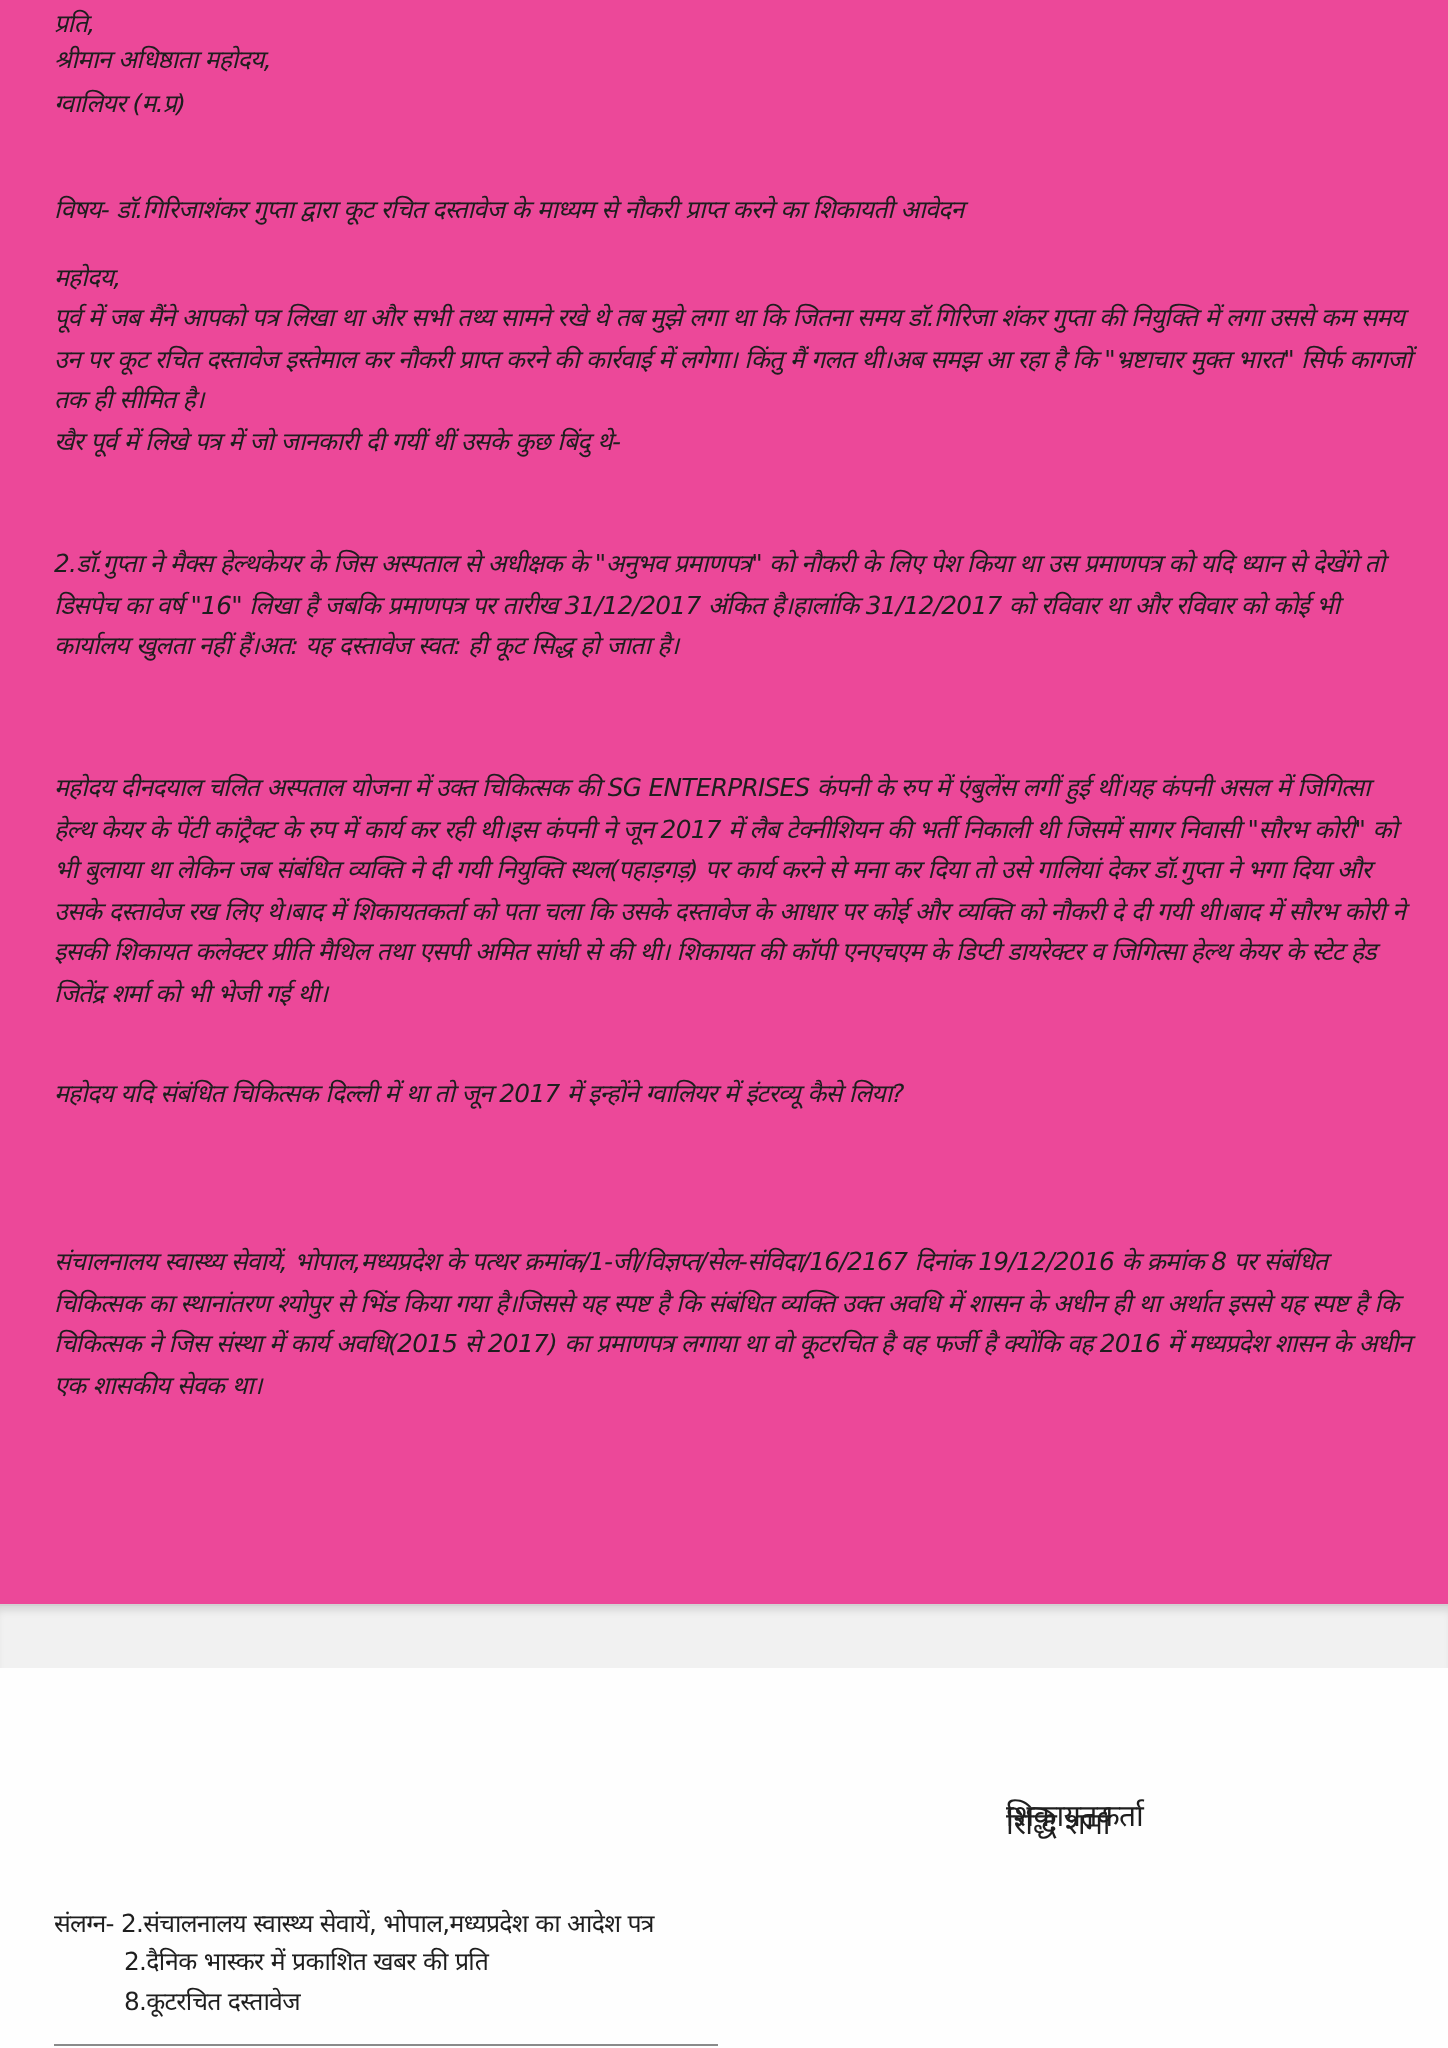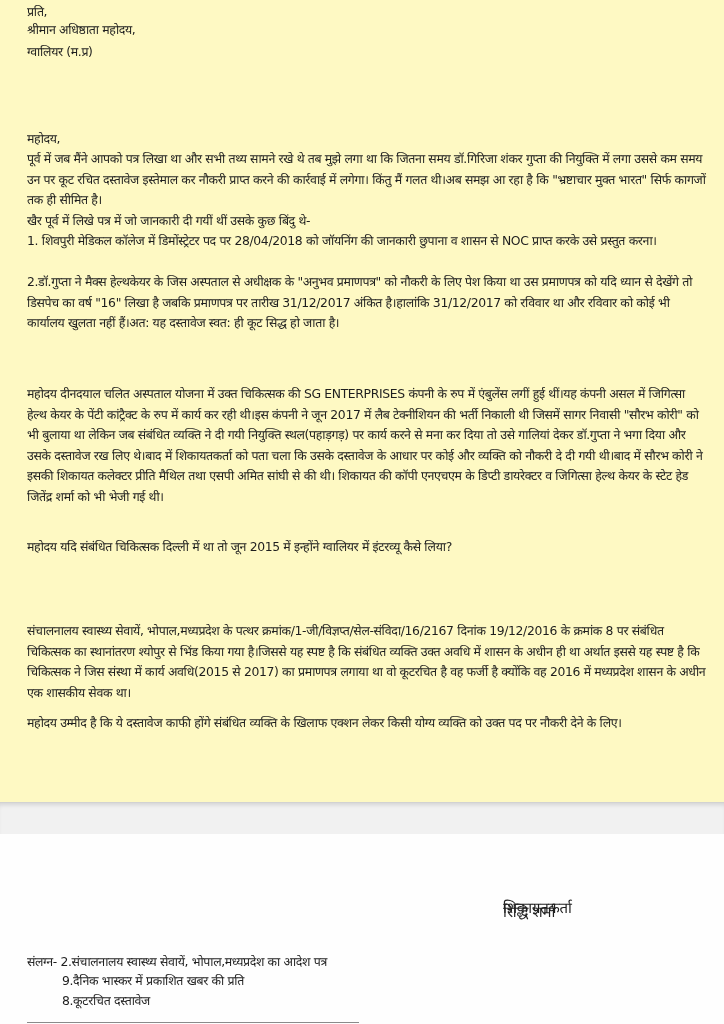--- a/index.html
+++ b/index.html
@@ -5,21 +5,22 @@
   html, body { margin: 0; padding: 0; }
   body {
     width: 724px; height: 1024px; overflow: hidden;
     background: #fefefe;
     font-family: "DejaVu Sans", "Liberation Sans", sans-serif;
     color: #1e1e1e;
     position: relative;
   }
   .page1 {
     position: absolute; left: 0; top: 0; width: 724px; height: 802px;
-    background: #fef9c3;
+    background: #ec4899;
+    font-style: italic;
   }
   .page-break {
     position: absolute; left: 0; top: 802px; width: 724px; height: 31px;
     background: #f1f1f1;
     border-top: 1px solid #d2d2d2;
     box-shadow: inset 0 4px 4px -2px rgba(0,0,0,0.12);
   }
   .page2 {
     position: absolute; left: 0; top: 834px; width: 724px; height: 190px;
     background: #fefefe;
@@ -39,43 +40,42 @@
   }
 </style>
 </head>
 <body>
 
 <div class="page1">
   <div class="line" style="top:2px">प्रति,</div>
   <div class="line" style="top:20px">श्रीमान अधिष्ठाता महोदय,</div>
   <div class="line" style="top:42px">ग्वालियर (म.प्र)</div>
 
+  <div class="line" style="top:95px">विषय- डॉ.गिरिजाशंकर गुप्ता द्वारा कूट रचित दस्तावेज के माध्यम से नौकरी प्राप्त करने का शिकायती आवेदन</div>
 
   <div class="line" style="top:129px">महोदय,</div>
 
   <div class="txt" style="top:211px">खैर पूर्व में लिखे पत्र में जो जानकारी दी गयीं थीं उसके कुछ बिंदु थे-</div>
   <div class="txt" style="top:149px">पूर्व में जब मैंने आपको पत्र लिखा था और सभी तथ्य सामने रखे थे तब मुझे लगा था कि जितना समय डॉ.गिरिजा शंकर गुप्ता की नियुक्ति में लगा उससे कम समय उन पर कूट रचित दस्तावेज इस्तेमाल कर नौकरी प्राप्त करने की कार्रवाई में लगेगा। किंतु मैं गलत थी।अब समझ आ रहा है कि "भ्रष्टाचार मुक्त भारत" सिर्फ कागजों तक ही सीमित है।</div>
-  <div class="txt" style="top:231px">1. शिवपुरी मेडिकल कॉलेज में डिमोंस्ट्रेटर पद पर 28/04/2018 को जॉयनिंग की जानकारी छुपाना व शासन से NOC प्राप्त करके उसे प्रस्तुत करना।</div>
   <div class="txt" style="top:272px">2.डॉ.गुप्ता ने मैक्स हेल्थकेयर के जिस अस्पताल से अधीक्षक के "अनुभव प्रमाणपत्र" को नौकरी के लिए पेश किया था उस प्रमाणपत्र को यदि ध्यान से देखेंगे तो डिसपेच का वर्ष "16" लिखा है जबकि प्रमाणपत्र पर तारीख 31/12/2017 अंकित है।हालांकि 31/12/2017 को रविवार था और रविवार को कोई भी कार्यालय खुलता नहीं हैं।अत: यह दस्तावेज स्वत: ही कूट सिद्ध हो जाता है।</div>
 
 
   <div class="txt" style="top:384px">महोदय दीनदयाल चलित अस्पताल योजना में उक्त चिकित्सक की SG ENTERPRISES कंपनी के रुप में एंबुलेंस लगीं हुई थीं।यह कंपनी असल में जिगित्सा हेल्थ केयर के पेंटी कांट्रैक्ट के रुप में कार्य कर रही थी।इस कंपनी ने जून 2017 में लैब टेक्नीशियन की भर्ती निकाली थी जिसमें सागर निवासी "सौरभ कोरी" को भी बुलाया था लेकिन जब संबंधित व्यक्ति ने दी गयी नियुक्ति स्थल(पहाड़गड़) पर कार्य करने से मना कर दिया तो उसे गालियां देकर डॉ.गुप्ता ने भगा दिया और उसके दस्तावेज रख लिए थे।बाद में शिकायतकर्ता को पता चला कि उसके दस्तावेज के आधार पर कोई और व्यक्ति को नौकरी दे दी गयी थी।बाद में सौरभ कोरी ने इसकी शिकायत कलेक्टर प्रीति मैथिल तथा एसपी अमित सांघी से की थी। शिकायत की कॉपी एनएचएम के डिप्टी डायरेक्टर व जिगित्सा हेल्थ केयर के स्टेट हेड जितेंद्र शर्मा को भी भेजी गई थी।</div>
 
-  <div class="txt" style="top:537px">महोदय यदि संबंधित चिकित्सक दिल्ली में था तो जून 2015 में इन्होंने ग्वालियर में इंटरव्यू कैसे लिया?</div>
+  <div class="txt" style="top:537px">महोदय यदि संबंधित चिकित्सक दिल्ली में था तो जून 2017 में इन्होंने ग्वालियर में इंटरव्यू कैसे लिया?</div>
 
 
   <div class="txt" style="top:621px">संचालनालय स्वास्थ्य सेवायें, भोपाल,मध्यप्रदेश के पत्थर क्रमांक/1-जी/विज्ञप्त/सेल-संविदा/16/2167 दिनांक 19/12/2016 के क्रमांक 8 पर संबंधित चिकित्सक का स्थानांतरण श्योपुर से भिंड किया गया है।जिससे यह स्पष्ट है कि संबंधित व्यक्ति उक्त अवधि में शासन के अधीन ही था अर्थात इससे यह स्पष्ट है कि चिकित्सक ने जिस संस्था में कार्य अवधि(2015 से 2017) का प्रमाणपत्र लगाया था वो कूटरचित है वह फर्जी है क्योंकि वह 2016 में मध्यप्रदेश शासन के अधीन एक शासकीय सेवक था।</div>
 
-  <div class="txt" style="top:713px">महोदय उम्मीद है कि ये दस्तावेज काफी होंगे संबंधित व्यक्ति के खिलाफ एक्शन लेकर किसी योग्य व्यक्ति को उक्त पद पर नौकरी देने के लिए।</div>
 </div>
 
 <div class="page-break"></div>
 
 <div class="page2"></div>
 
 <div class="sig" style="top:898px">शिकायतकर्ता</div>
 <div class="sig" style="top:902px">रिद्धि शर्मा</div>
 
 <div class="line" style="top:952px">संलग्न- 2.संचालनालय स्वास्थ्य सेवायें, भोपाल,मध्यप्रदेश का आदेश पत्र</div>
-<div class="line att-indent" style="top:971px">9.दैनिक भास्कर में प्रकाशित खबर की प्रति</div>
+<div class="line att-indent" style="top:971px">2.दैनिक भास्कर में प्रकाशित खबर की प्रति</div>
 <div class="line att-indent" style="top:991px">8.कूटरचित दस्तावेज</div>
 
 <div class="bottom-rule"></div>
 
 </body></html>

